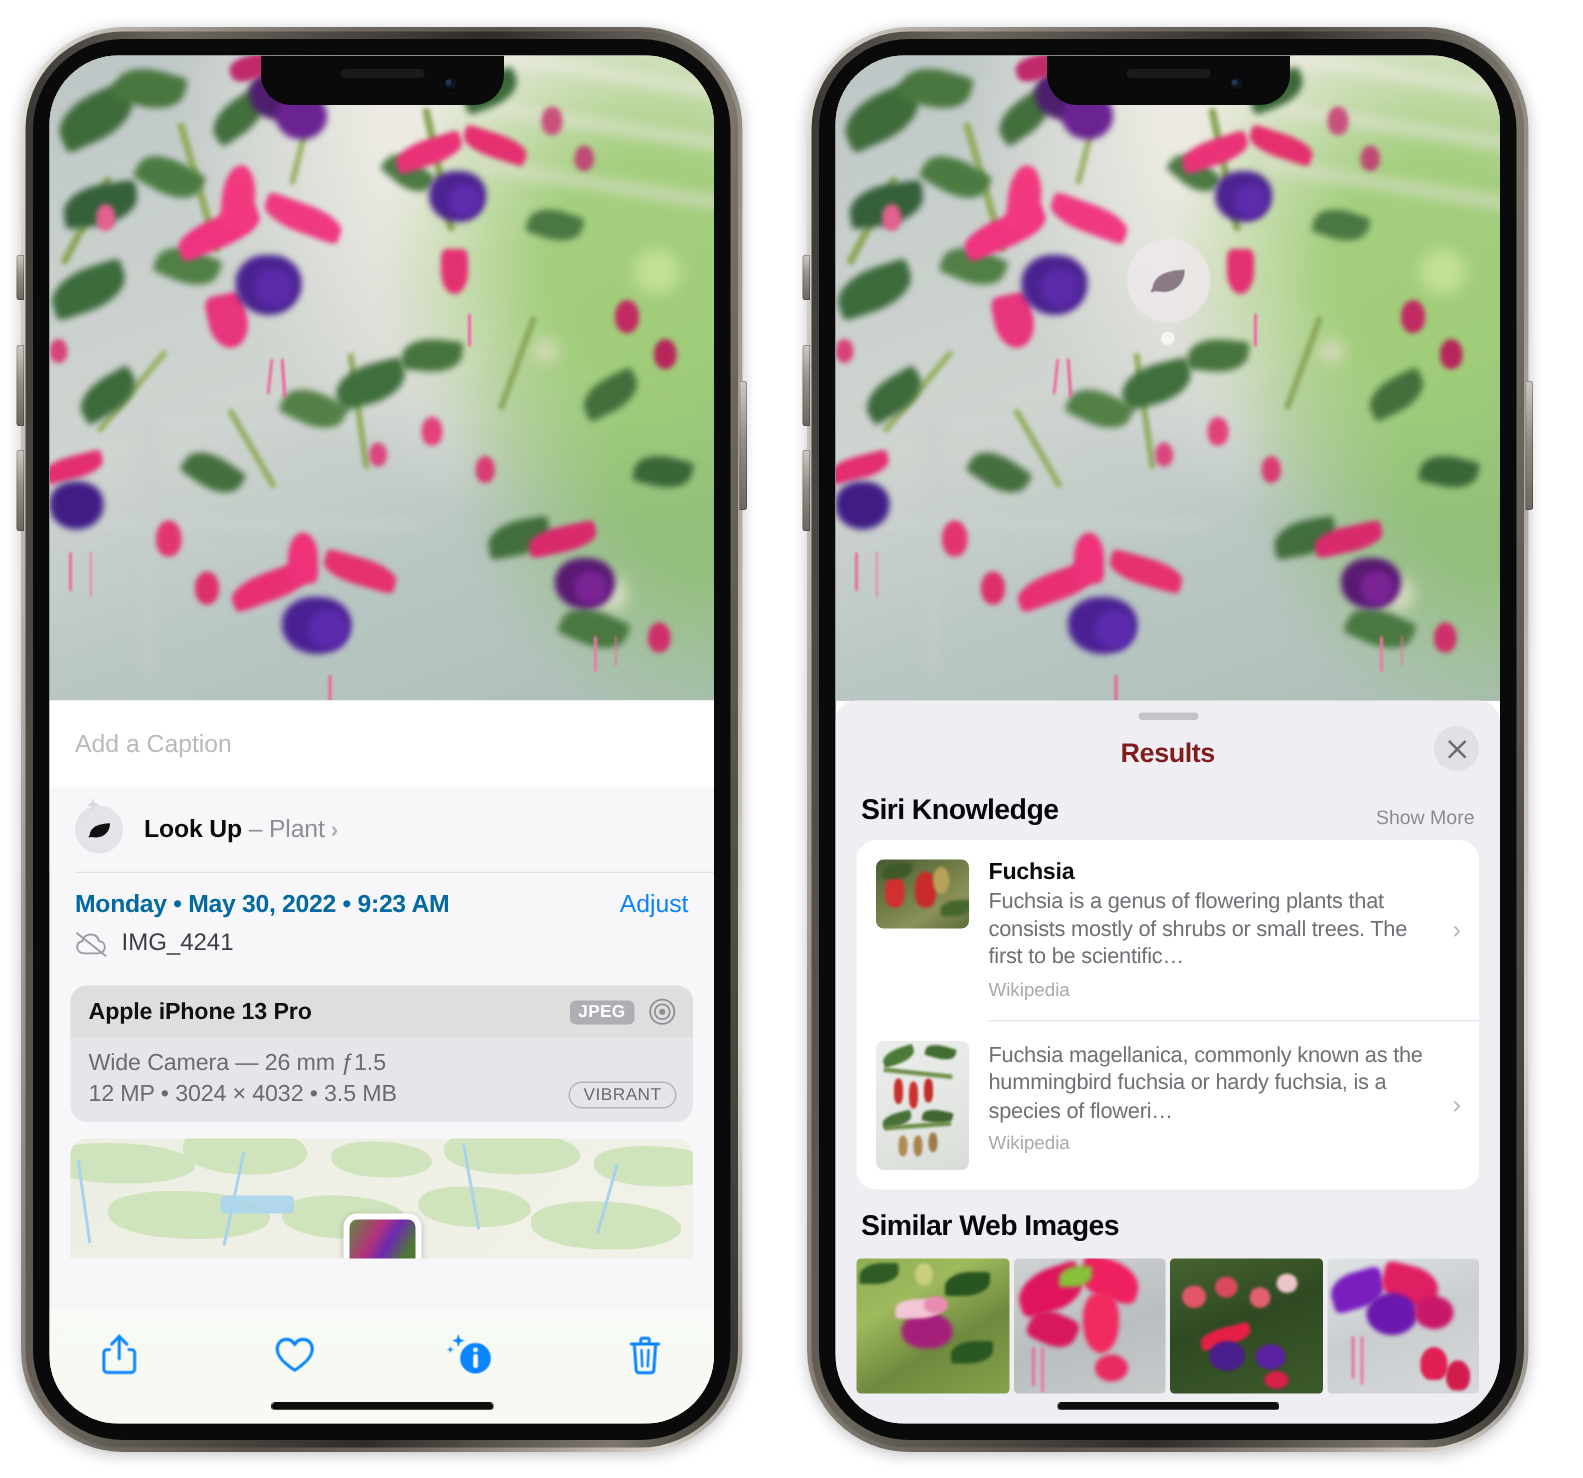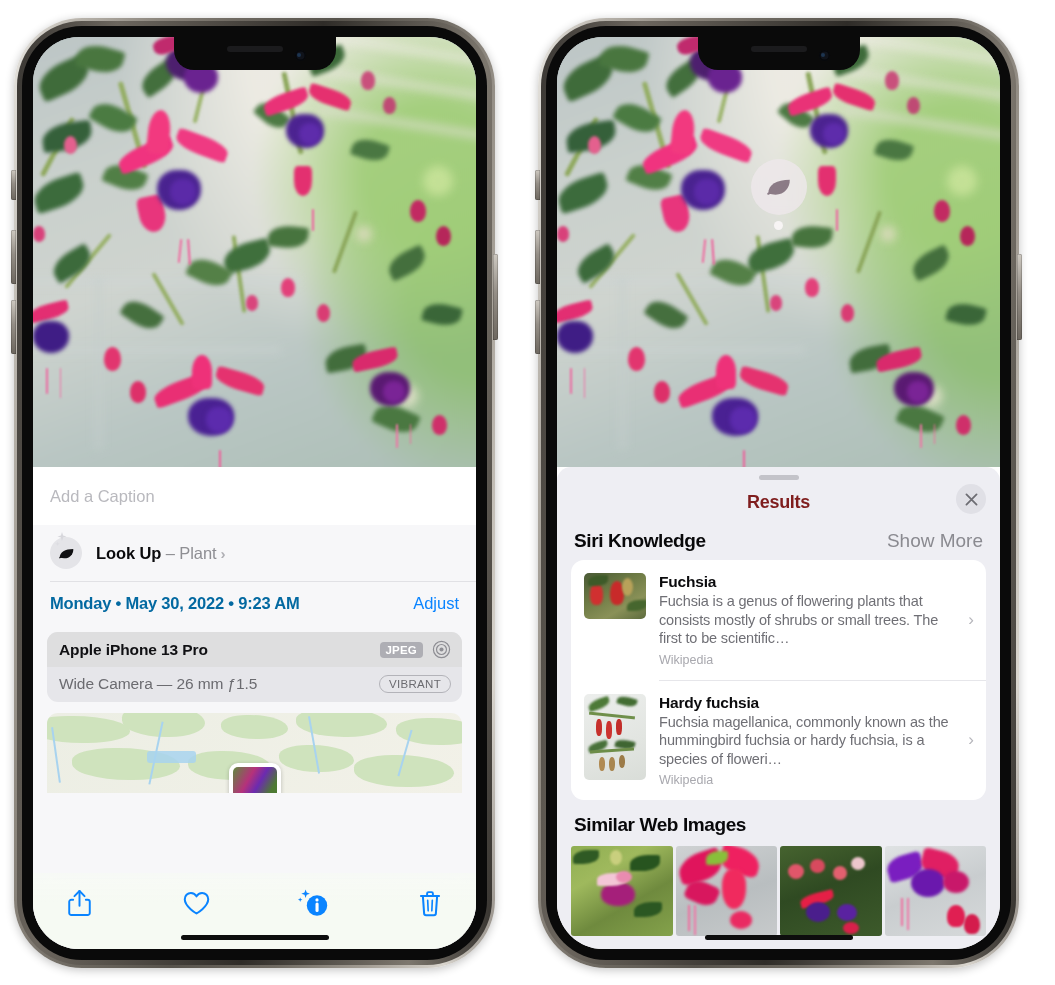--- a/index.html
+++ b/index.html
@@ -104,21 +104,21 @@
 
   
   .rsheet{position:absolute;left:0;right:0;top:430px;bottom:0;background:#eeeef3;border-radius:14px 14px 0 0;overflow:hidden;}
   .grabber{width:40px;height:5px;border-radius:3px;background:#c3c3c9;margin:8px auto 0;}
   .rhead{position:relative;height:44px;display:flex;align-items:center;justify-content:center;}
   .rtitle{font-size:18px;font-weight:bold;color:#7f1d1d;letter-spacing:-.3px;}
   .closebtn{position:absolute;right:14px;top:4px;width:30px;height:30px;border-radius:50%;background:#e0e0e6;display:flex;align-items:center;justify-content:center;}
 
   .sec-head{display:flex;align-items:flex-end;justify-content:space-between;padding:6px 17px 8px;}
   .sec-title{font-size:19px;font-weight:bold;color:#08080a;letter-spacing:-.4px;}
-  .sec-more{font-size:19px;color:#8a8a90;}
+  .sec-more{font-size:13px;color:#8a8a90;}
 
   .kcard{margin:0 14px;background:#fff;border-radius:13px;overflow:hidden;}
   .krow{display:flex;align-items:flex-start;padding:13px 12px 13px 13px;position:relative;}
   .kthumb{width:62px;flex:0 0 62px;border-radius:5px;overflow:hidden;position:relative;}
   .kthumb.t1{height:46px;background:linear-gradient(150deg,#4a5a36,#6e7b45 40%,#8a9158 70%,#5d6b3d);}
   .kthumb.t2{height:86px;background:linear-gradient(160deg,#eceeec,#e2e5e1 60%,#d9ddd8);}
   .ktext{margin-left:13px;flex:1;min-width:0;padding-right:18px;}
   .ktitle{font-size:15.5px;font-weight:bold;color:#0b0b0d;letter-spacing:-.2px;}
   .kdesc{font-size:14.5px;color:#6f6f75;line-height:18.5px;margin-top:1px;letter-spacing:-.15px;}
   .ksrc{font-size:12.5px;color:#a8a8ae;margin-top:5px;}
@@ -277,36 +277,44 @@
           </div>
         </div>
 
         <div class="hr"></div>
 
         <div class="meta">
           <div class="meta-row">
             <div class="meta-date">Monday • May 30, 2022 • 9:23 AM</div>
             <div class="adjust">Adjust</div>
           </div>
+          <div class="meta-file">
+            <svg width="22" height="17" viewBox="0 0 26 20">
+              <path d="M7.5 17.2 h10.8 c3 0 5.2 -2.2 5.2 -4.9 c0 -2.6 -2 -4.6 -4.6 -4.8 c-0.7 -3.1 -3.3 -5.2 -6.5 -5.2 c-3.3 0 -6 2.2 -6.6 5.3 c-2.4 0.3 -4.1 2.2 -4.1 4.6 c0 2.8 2.2 5 5.8 5 Z" fill="none" stroke="#9a9aa0" stroke-width="1.5"></path>
+              <path d="M1.6 1.4 L24 19.1" stroke="#9a9aa0" stroke-width="1.5" stroke-linecap="round"></path>
+            </svg>
+            <div class="fname">IMG_4241</div>
+          </div>
         </div>
 
         <div class="camcard">
           <div class="cam-top">
             <div class="cam-model">Apple iPhone 13 Pro</div>
             <div class="cam-top-right">
               <div class="jpeg">JPEG</div>
               <svg width="19" height="19" viewBox="0 0 24 24">
                 <circle cx="12" cy="12" r="10.2" fill="none" stroke="#8e8e94" stroke-width="1.5"></circle>
                 <circle cx="12" cy="12" r="6.3" fill="none" stroke="#8e8e94" stroke-width="1.5"></circle>
                 <circle cx="12" cy="12" r="2.6" fill="#8e8e94"></circle>
               </svg>
             </div>
           </div>
           <div class="cam-mid">
             <div class="cam-line">Wide Camera — 26 mm ƒ1.5</div>
+            <div class="cam-line">12 MP • 3024 × 4032 • 3.5 MB</div>
             <div class="vibrant">VIBRANT</div>
           </div>
         </div>
 
         <div class="mapcard">
           <div class="mg" style="left:-4%;top:4%;width:24%;height:34%;"></div>
           <div class="mg" style="left:18%;top:-10%;width:20%;height:40%;"></div>
           <div class="mg" style="left:42%;top:2%;width:16%;height:30%;"></div>
           <div class="mg" style="left:60%;top:-6%;width:22%;height:36%;"></div>
           <div class="mg" style="left:84%;top:6%;width:20%;height:34%;"></div>
@@ -530,21 +538,20 @@
               <div style="position:absolute;left:36%;top:32%;width:6px;height:18px;background:#cc332f;border-radius:40%;filter:blur(.7px);"></div>
               <div style="position:absolute;left:52%;top:30%;width:6px;height:16px;background:#c22d29;border-radius:40%;filter:blur(.7px);"></div>
               <div style="position:absolute;left:6%;top:56%;width:20px;height:9px;background:#48713a;border-radius:60% 10% 60% 10%;filter:blur(.8px);transform:rotate(-14deg);"></div>
               <div style="position:absolute;left:50%;top:54%;width:20px;height:9px;background:#3f6632;border-radius:60% 10% 60% 10%;filter:blur(.8px);transform:rotate(12deg);"></div>
               <div style="position:absolute;left:10%;top:64%;width:44px;height:3px;background:#6d8d48;filter:blur(.6px);transform:rotate(-4deg);"></div>
               <div style="position:absolute;left:24%;top:74%;width:6px;height:14px;background:#b08a52;border-radius:45%;filter:blur(.7px);"></div>
               <div style="position:absolute;left:40%;top:74%;width:6px;height:14px;background:#a8854e;border-radius:45%;filter:blur(.7px);"></div>
               <div style="position:absolute;left:56%;top:72%;width:6px;height:13px;background:#9c7b48;border-radius:45%;filter:blur(.7px);"></div>
             </div>
             <div class="ktext">
-              <div class="ktitle">Hardy fuchsia</div>
               <div class="kdesc">Fuchsia magellanica, commonly known as the hummingbird fuchsia or hardy fuchsia, is a species of floweri…</div>
               <div class="ksrc">Wikipedia</div>
             </div>
             <div class="kchev">›</div>
           </div>
         </div>
 
         <div class="sec-head" style="padding-top:14px;">
           <div class="sec-title">Similar Web Images</div>
         </div>

